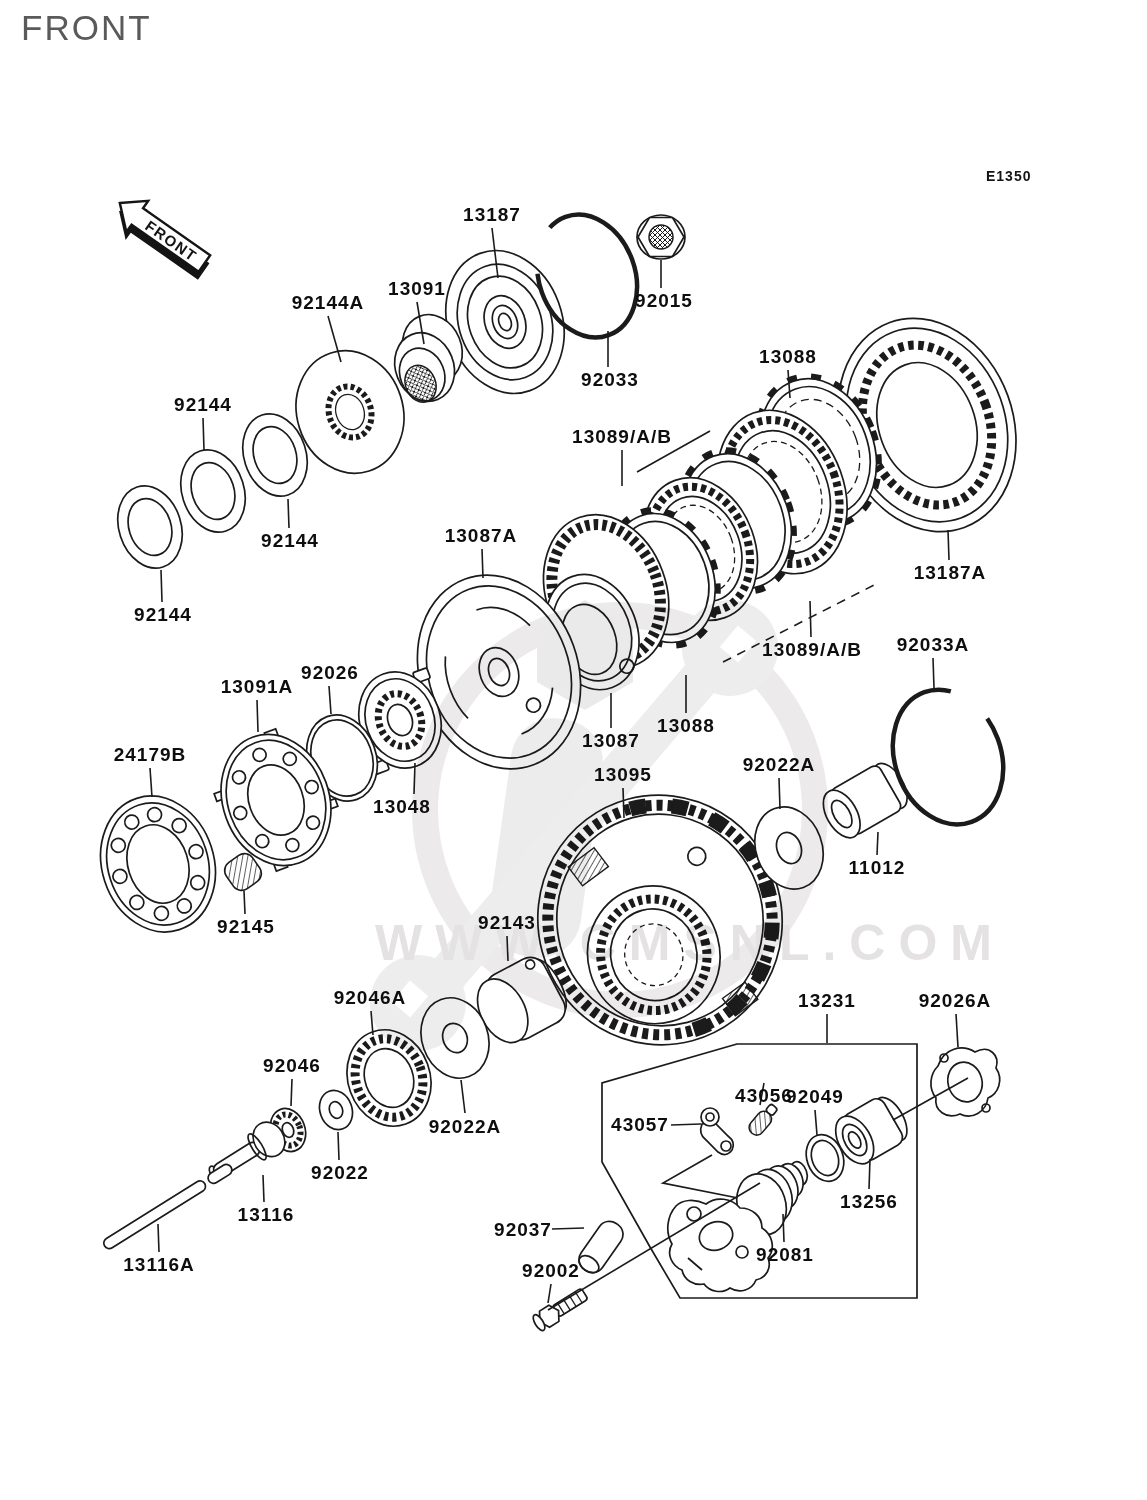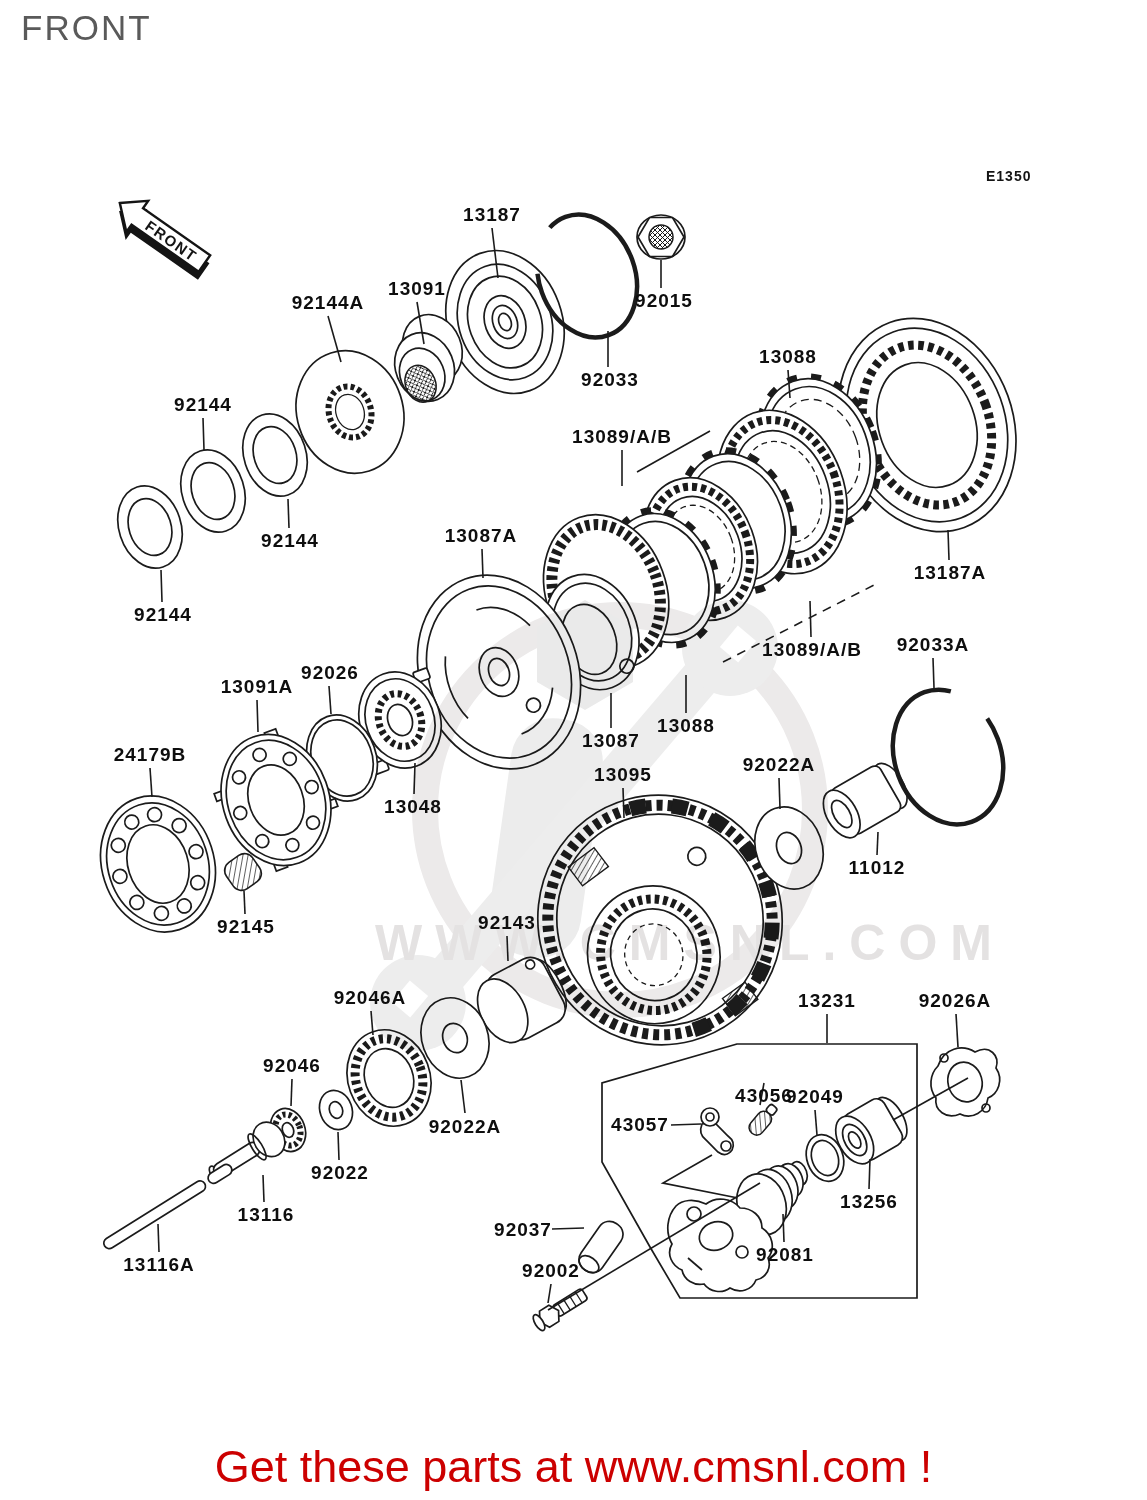--- a/index.html
+++ b/index.html
@@ -381,21 +381,21 @@
       <div class="part-label" style="left: 203px; top: 405px;">92144</div>
       <div class="part-label" style="left: 481px; top: 536px;">13087A</div>
       <div class="part-label" style="left: 950px; top: 573px;">13187A</div>
       <div class="part-label" style="left: 290px; top: 541px;">92144</div>
       <div class="part-label" style="left: 163px; top: 615px;">92144</div>
       <div class="part-label" style="left: 812px; top: 650px;">13089/A/B</div>
       <div class="part-label" style="left: 933px; top: 645px;">92033A</div>
       <div class="part-label" style="left: 257px; top: 687px;">13091A</div>
       <div class="part-label" style="left: 330px; top: 673px;">92026</div>
       <div class="part-label" style="left: 150px; top: 755px;">24179B</div>
-      <div class="part-label" style="left: 413px; top: 807px;">13048</div>
+      <div class="part-label" style="left: 402px; top: 807px;">13048</div>
       <div class="part-label" style="left: 611px; top: 741px;">13087</div>
       <div class="part-label" style="left: 686px; top: 726px;">13088</div>
       <div class="part-label" style="left: 623px; top: 775px;">13095</div>
       <div class="part-label" style="left: 779px; top: 765px;">92022A</div>
       <div class="part-label" style="left: 877px; top: 868px;">11012</div>
       <div class="part-label" style="left: 246px; top: 927px;">92145</div>
       <div class="part-label" style="left: 507px; top: 923px;">92143</div>
       <div class="part-label" style="left: 370px; top: 998px;">92046A</div>
       <div class="part-label" style="left: 827px; top: 1001px;">13231</div>
       <div class="part-label" style="left: 955px; top: 1001px;">92026A</div>
@@ -408,14 +408,13 @@
       <div class="part-label" style="left: 266px; top: 1215px;">13116</div>
       <div class="part-label" style="left: 869px; top: 1202px;">13256</div>
       <div class="part-label" style="left: 785px; top: 1255px;">92081</div>
       <div class="part-label" style="left: 523px; top: 1230px;">92037</div>
       <div class="part-label" style="left: 551px; top: 1271px;">92002</div>
       <div class="part-label" style="left: 159px; top: 1265px;">13116A</div>
     </div>
 
   <div class="page-title">FRONT</div>
   <div class="diagram-code">E1350</div>
-  <div class="footer-caption">Get these parts at www.cmsnl.com !</div>
 </div>
 
 </body></html>

